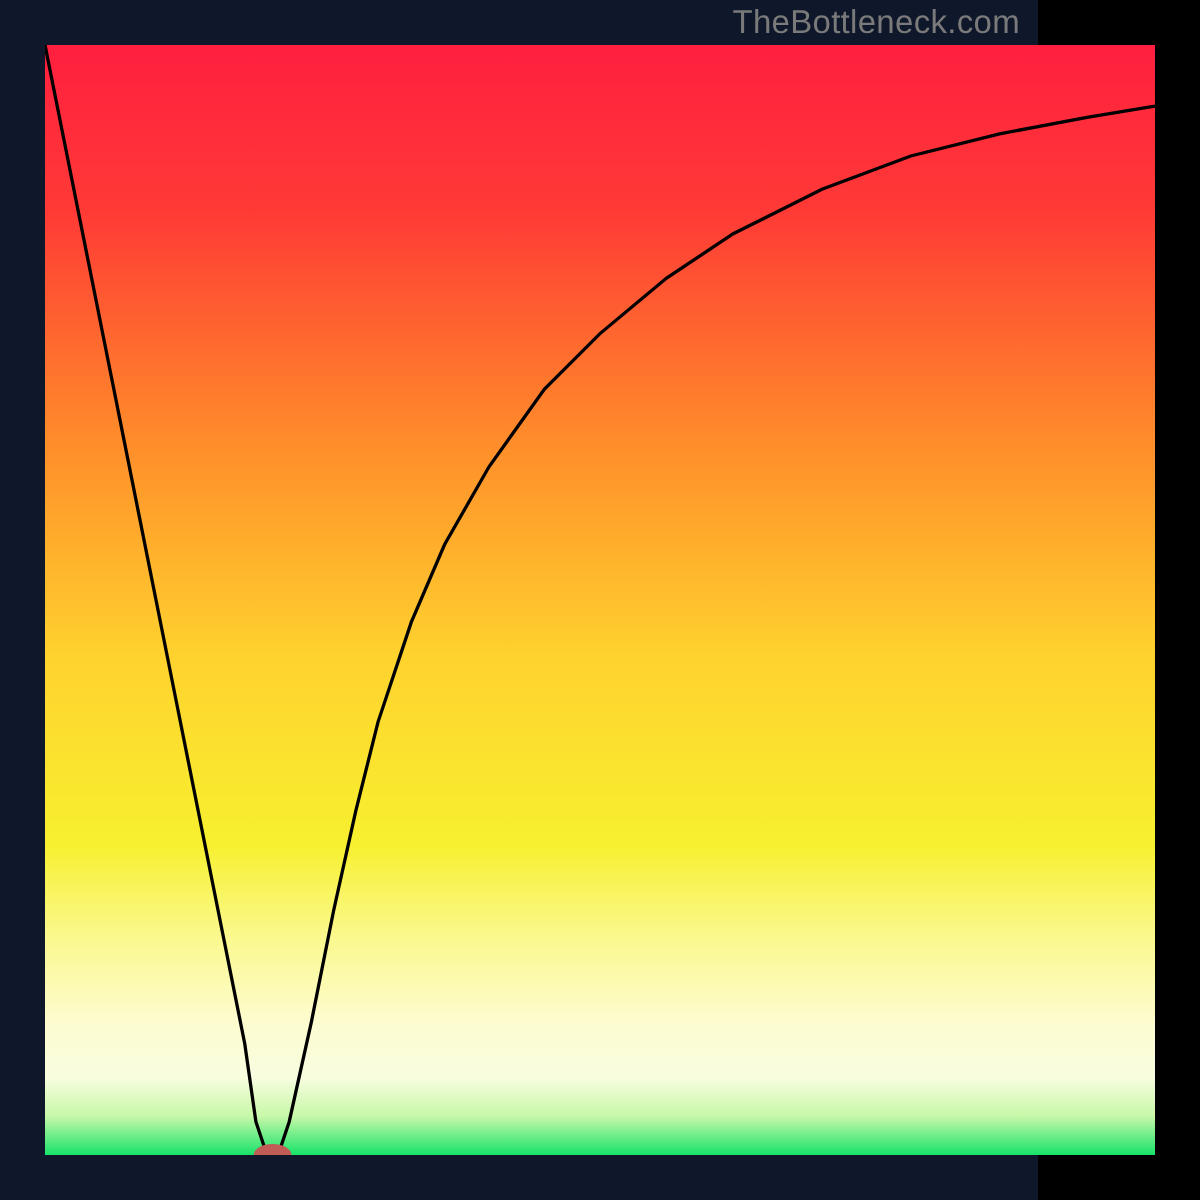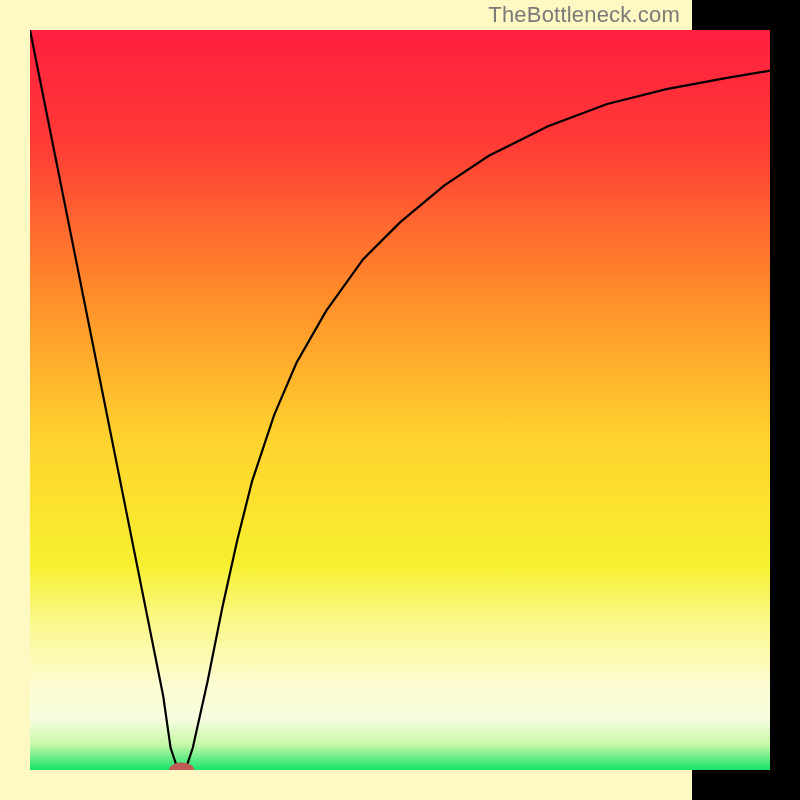--- a/index.html
+++ b/index.html
@@ -7,21 +7,21 @@
     padding: 0;
     width: 800px;
     height: 800px;
     background: #000;
     font-family: Arial, Helvetica, sans-serif;
   }
   .frame {
     position: relative;
     width: 692px;
     height: 800px;
-    background: #fef9c3;
+    background: #0f172a;
   }
   .plot {
     position: absolute;
     left: 30px;
     top: 30px;
     width: 740px;
     height: 740px;
     overflow: hidden;
   }
   .watermark {

